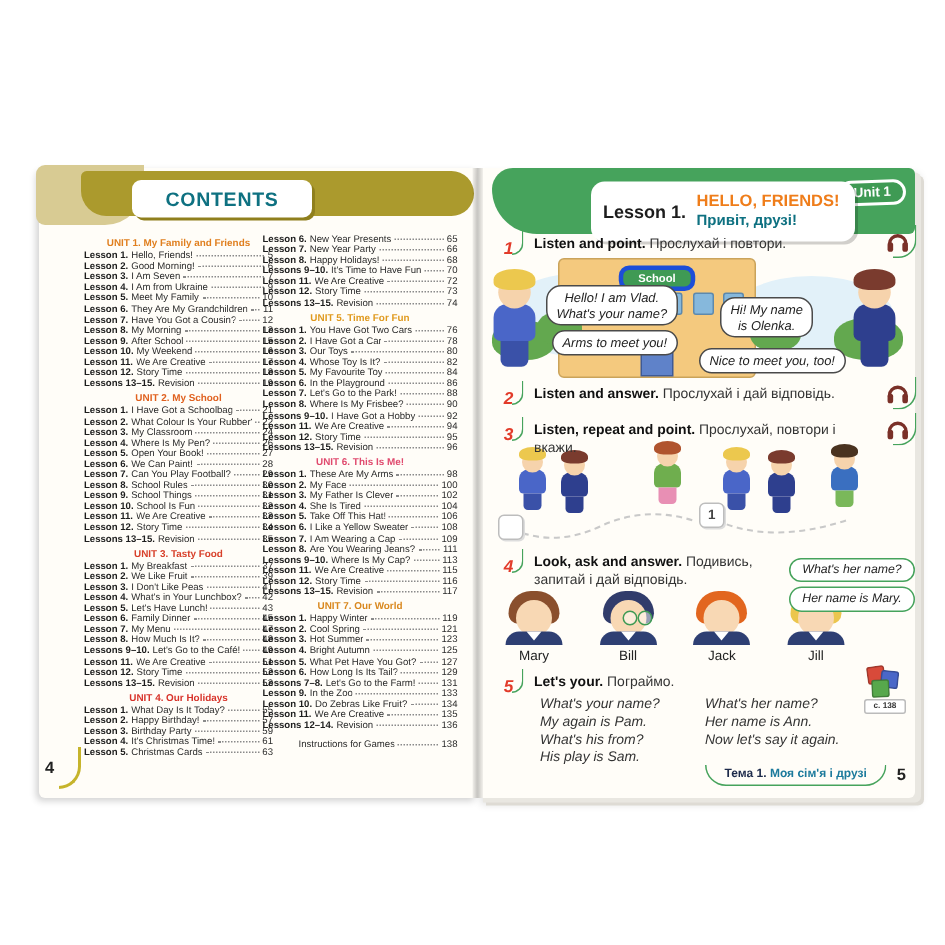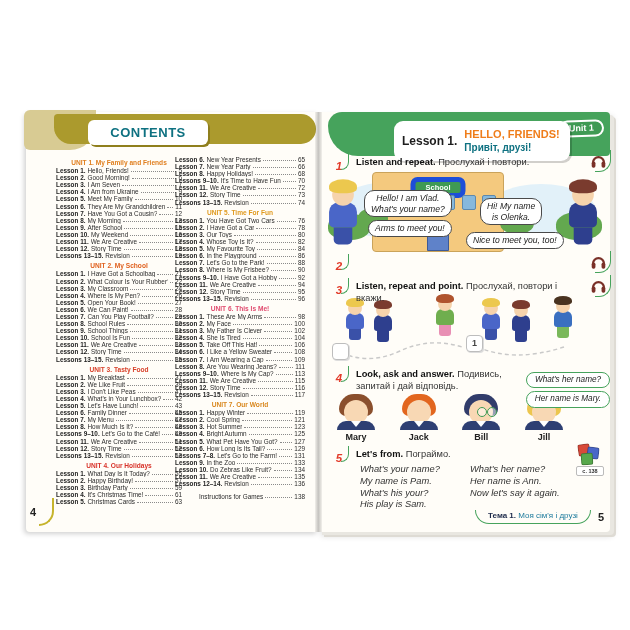--- a/index.html
+++ b/index.html
@@ -62,21 +62,21 @@
   .phones::after{content:"";position:absolute;right:-4px;top:-2px;width:15px;height:21px;
                  border-right:1.6px solid #46a35c;border-bottom:1.6px solid #46a35c;border-radius:0 0 12px 0;}
 
   
   .scene{position:absolute;left:10px;top:58px;width:272px;height:82px;z-index:1;}
   .hill{position:absolute;background:#e2f1f9;border-radius:50%;}
   .bush{position:absolute;background:#63a84f;border-radius:45%;}
   .school{position:absolute;left:44px;top:2px;width:130px;height:78px;background:#f4c97e;
           border:1px solid #caa35a;border-radius:4px;}
   .school-sign{position:absolute;left:50%;top:4px;transform:translateX(-50%);background:#3f9a54;color:#fff;
-               font-weight:bold;font-size:7.5px;padding:1px 10px;border-radius:7px;border:5px solid #1d4ed8;}
+               font-weight:bold;font-size:7.5px;padding:1px 10px;border-radius:7px;border:3px solid #1d4ed8;}
   .win-row{position:absolute;left:7px;top:22px;right:7px;display:flex;justify-content:space-between;}
   .win{width:12px;height:13px;background:#86b8dc;border:1px solid #5d89ad;border-radius:2px;}
   .door{position:absolute;left:50%;bottom:0;transform:translateX(-50%);width:20px;height:22px;
         background:#5f82c9;border-radius:4px 4px 0 0;border:1px solid #3e5a96;}
 
   .kid{position:absolute;width:26px;z-index:3;}
   .kid .head{width:14px;height:14px;border-radius:50%;background:#f6d3ac;margin:0 auto;position:relative;}
   .kid .head::before{content:"";position:absolute;top:-3px;left:-2px;right:-2px;height:9px;
                      border-radius:50% 50% 35% 35%;background:var(--hair);}
   .kid .body{width:18px;height:16px;border-radius:6px 6px 3px 3px;background:var(--top);margin:-2px auto 0;}
@@ -100,41 +100,41 @@
   .av-head{position:relative;width:34px;height:30px;margin:0 auto;}
   .av-head::before{content:"";position:absolute;left:0;top:0;width:34px;height:22px;border-radius:17px 17px 8px 8px;background:var(--hair);}
   .av-head::after{content:"";position:absolute;left:5px;top:6px;width:24px;height:24px;border-radius:50%;background:#f8d8b4;}
   .glasses{position:absolute;left:6px;top:13px;width:22px;height:8px;z-index:2;
            border-left:6px solid transparent;}
   .glasses::before,.glasses::after{content:"";position:absolute;top:0;width:8px;height:8px;border:1.5px solid #3f9a54;border-radius:50%;background:rgba(255,255,255,.5);}
   .glasses::before{left:1px;} .glasses::after{right:1px;}
   .av-body{width:38px;height:9px;background:#2e3f73;border-radius:9px 9px 0 0;margin:-3px auto 0;position:relative;z-index:1;}
   .av-body::before{content:"";position:absolute;left:50%;top:0;transform:translateX(-50%);
                    border-left:5px solid transparent;border-right:5px solid transparent;border-top:6px solid #fff;}
-  .av-name{font-size:9px;color:#222;margin-top:2px;font-weight:bold;}
+  .av-name{font-size:9px;color:#222;margin-top:2px;}
 
   .ex4-bubbles{position:absolute;left:208px;top:260px;width:84px;z-index:5;}
   .ex4-bubbles .bubble{position:relative;margin-bottom:3px;font-size:8.2px;}
 
   
   .game-icon{position:absolute;right:8px;top:332px;width:26px;height:34px;z-index:4;}
   .cube{position:absolute;width:10px;height:10px;border-radius:2px;border:1px solid rgba(0,0,0,.25);}
   .cube.c1{left:2px;top:0;background:#d84a3a;transform:rotate(-8deg);}
   .cube.c2{left:11px;top:3px;background:#4a67c8;transform:rotate(6deg);}
   .cube.c3{left:5px;top:9px;background:#57a84c;transform:rotate(-3deg);}
   .game-ref{position:absolute;left:0;top:22px;width:26px;background:#fff;border:1px solid #bbb;border-radius:2px;
             font-size:5.5px;font-weight:bold;text-align:center;color:#333;line-height:8px;}
   .dialogue{position:absolute;top:352px;font-style:italic;font-size:9.3px;line-height:11.8px;color:#333;z-index:2;}
   .dialogue-left{left:42px;}
   .dialogue-right{left:152px;}
 
   
   .footer{position:absolute;right:6px;bottom:8px;display:flex;align-items:flex-end;gap:7px;z-index:5;}
   .tema{border:1.6px solid #46a35c;border-top:0;border-radius:0 0 14px 14px;padding:1px 12px 3px;font-size:8px;color:#1d2a4a;white-space:nowrap;}
-  .tema .t-title{color:#1c7a9c;font-weight:normal;margin-top:40px;}
+  .tema .t-title{color:#1c7a9c;font-weight:bold;margin-top:40px;}
   .tema b{font-weight:bold;}
   .pg5{font-weight:bold;font-size:11px;color:#222;padding-bottom:1px;}
 </style>
 </head>
 <body>
 
 <div class="spread">
 
   <div class="page left-page">
     <div class="tan-tab"></div>
@@ -680,21 +680,21 @@
     <div class="lesson-box">
       <span class="lesson-label">Lesson 1.</span>
       <span>
         <div class="lesson-title-en">HELLO, FRIENDS!</div>
         <div class="lesson-title-uk">Привіт, друзі!</div>
       </span>
     </div>
 
     <div class="ex" style="top:44px">
       <span class="ex-num"><span class="n">1</span></span>
-      <p class="ex-text"><b>Listen and repeat.</b> <span>Прослухай і повтори.</span></p>
+      <p class="ex-text"><b>Listen and point.</b> <span>Прослухай і повтори.</span></p>
     </div>
     <div class="phones" style="top:40px">
       <svg width="17" height="18" viewBox="0 0 20 20">
           <path d="M3.5 12 a6.5 6.5 0 0 1 13 0" fill="none" stroke="#7a3028" stroke-width="2.6"></path>
           <rect x="2" y="10.5" width="4.4" height="7.5" rx="2" fill="#7a3028"></rect>
           <rect x="13.6" y="10.5" width="4.4" height="7.5" rx="2" fill="#7a3028"></rect>
         </svg>
     </div>
 
     <div class="scene">
@@ -729,20 +729,21 @@
       <div class="bubble" style="left:36px;top:20px">Hello! I am Vlad.
 What's your name?</div>
       <div class="bubble" style="left:40px;top:50px">Arms to meet you!</div>
       <div class="bubble" style="left:138px;top:62px">Nice to meet you, too!</div>
       <div class="bubble" style="left:152px;top:28px">Hi! My name
 is Olenka.</div>
     </div>
 
     <div class="ex" style="top:144px">
       <span class="ex-num"><span class="n">2</span></span>
+      <p class="ex-text"><b>Listen and answer.</b> <span>Прослухай і дай відповідь.</span></p>
     </div>
     <div class="phones" style="top:141px">
       <svg width="17" height="18" viewBox="0 0 20 20">
           <path d="M3.5 12 a6.5 6.5 0 0 1 13 0" fill="none" stroke="#7a3028" stroke-width="2.6"></path>
           <rect x="2" y="10.5" width="4.4" height="7.5" rx="2" fill="#7a3028"></rect>
           <rect x="13.6" y="10.5" width="4.4" height="7.5" rx="2" fill="#7a3028"></rect>
         </svg>
     </div>
 
     <div class="ex" style="top:168px">
@@ -801,57 +802,57 @@
       <p class="ex-text" style="width:178px"><b>Look, ask and answer.</b> <span>Подивись, запитай і дай відповідь.</span></p>
     </div>
 
     <div class="portraits-row">
         <div class="avatar">
           <div class="av-head" style="--hair: #8a4f2d;"></div>
           <div class="av-body"></div>
           <div class="av-name">Mary</div>
         </div>
         <div class="avatar">
-          <div class="av-head" style="--hair: #e2661f;"></div>
-          <div class="av-body"></div>
-          <div class="av-name">Jack</div>
-        </div>
-        <div class="avatar">
           <div class="av-head" style="--hair: #313c6b;">
             <div class="glasses"></div>
           </div>
           <div class="av-body"></div>
           <div class="av-name">Bill</div>
         </div>
         <div class="avatar">
+          <div class="av-head" style="--hair: #e2661f;"></div>
+          <div class="av-body"></div>
+          <div class="av-name">Jack</div>
+        </div>
+        <div class="avatar">
           <div class="av-head" style="--hair: #ecc64e;"></div>
           <div class="av-body"></div>
           <div class="av-name">Jill</div>
         </div>
       </div>
     <div class="ex4-bubbles">
         <div class="bubble green">What's her name?</div>
         <div class="bubble green">Her name is Mary.</div>
       </div>
 
     <div class="ex" style="top:336px">
       <span class="ex-num"><span class="n">5</span></span>
-      <p class="ex-text"><b>Let's from.</b> <span>Пограймо.</span></p>
+      <p class="ex-text"><b>Let's your.</b> <span>Пограймо.</span></p>
     </div>
     <div class="game-icon">
       <div class="cube c1"></div>
       <div class="cube c2"></div>
       <div class="cube c3"></div>
       <div class="game-ref">с. 138</div>
     </div>
 
     <div class="dialogue dialogue-left">
         <div class="dlg-line">What's your name?</div>
-        <div class="dlg-line">My name is Pam.</div>
-        <div class="dlg-line">What's his your?</div>
+        <div class="dlg-line">My again is Pam.</div>
+        <div class="dlg-line">What's his from?</div>
         <div class="dlg-line">His play is Sam.</div>
       </div>
     <div class="dialogue dialogue-right">
         <div class="dlg-line">What's her name?</div>
         <div class="dlg-line">Her name is Ann.</div>
         <div class="dlg-line">Now let's say it again.</div>
       </div>
 
     <div class="footer">
       <div class="tema"><b>Тема 1.</b> <span class="t-title">Моя сім'я і друзі</span></div>

